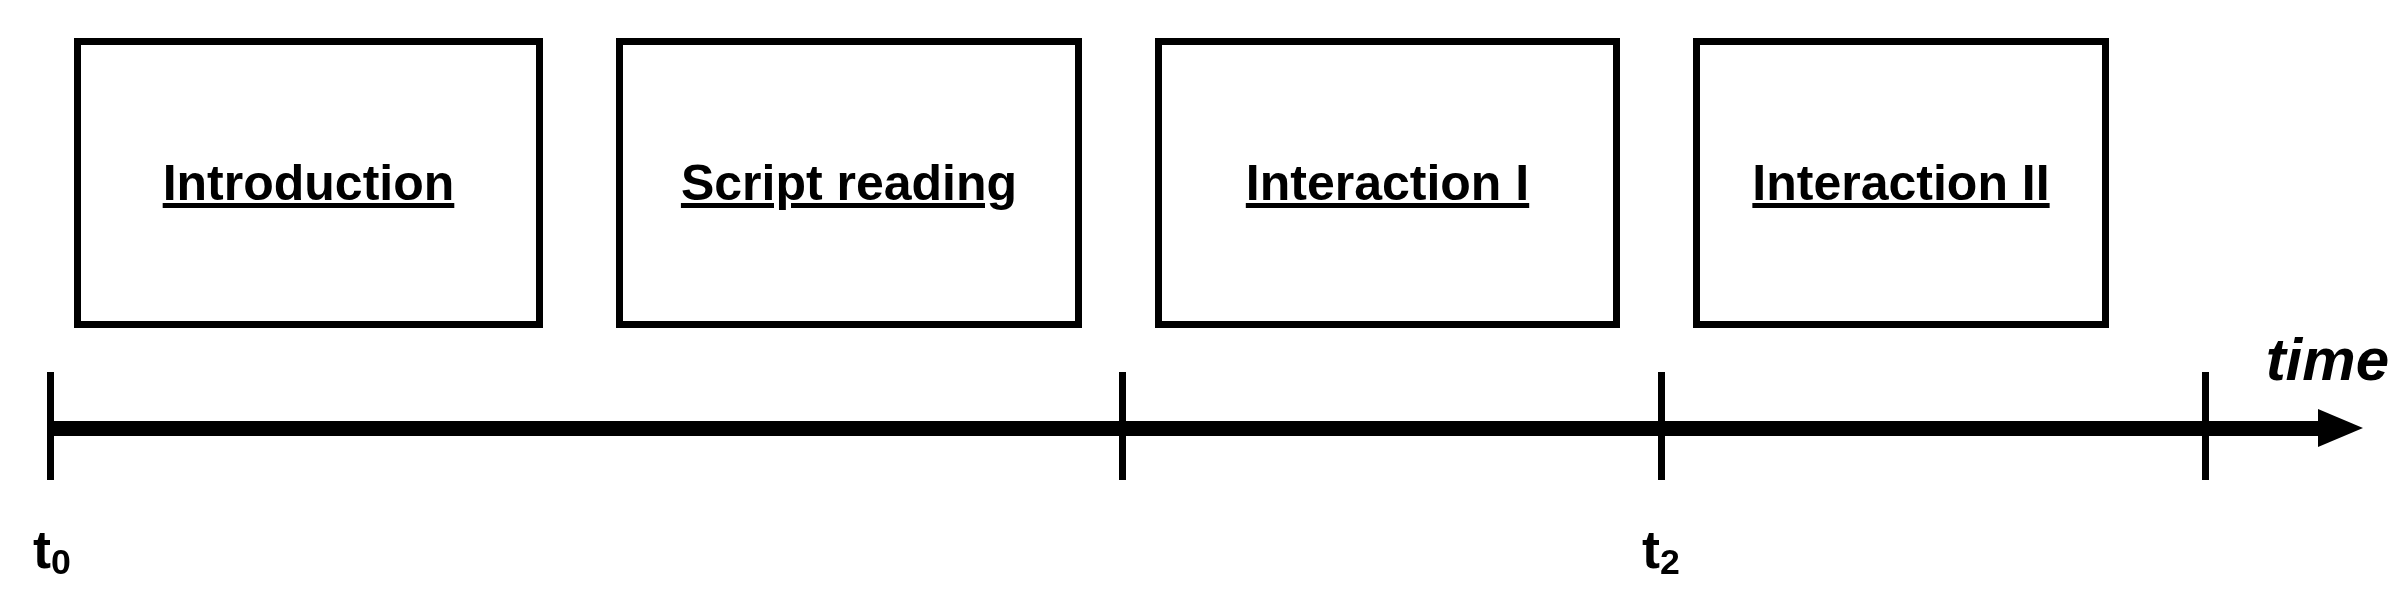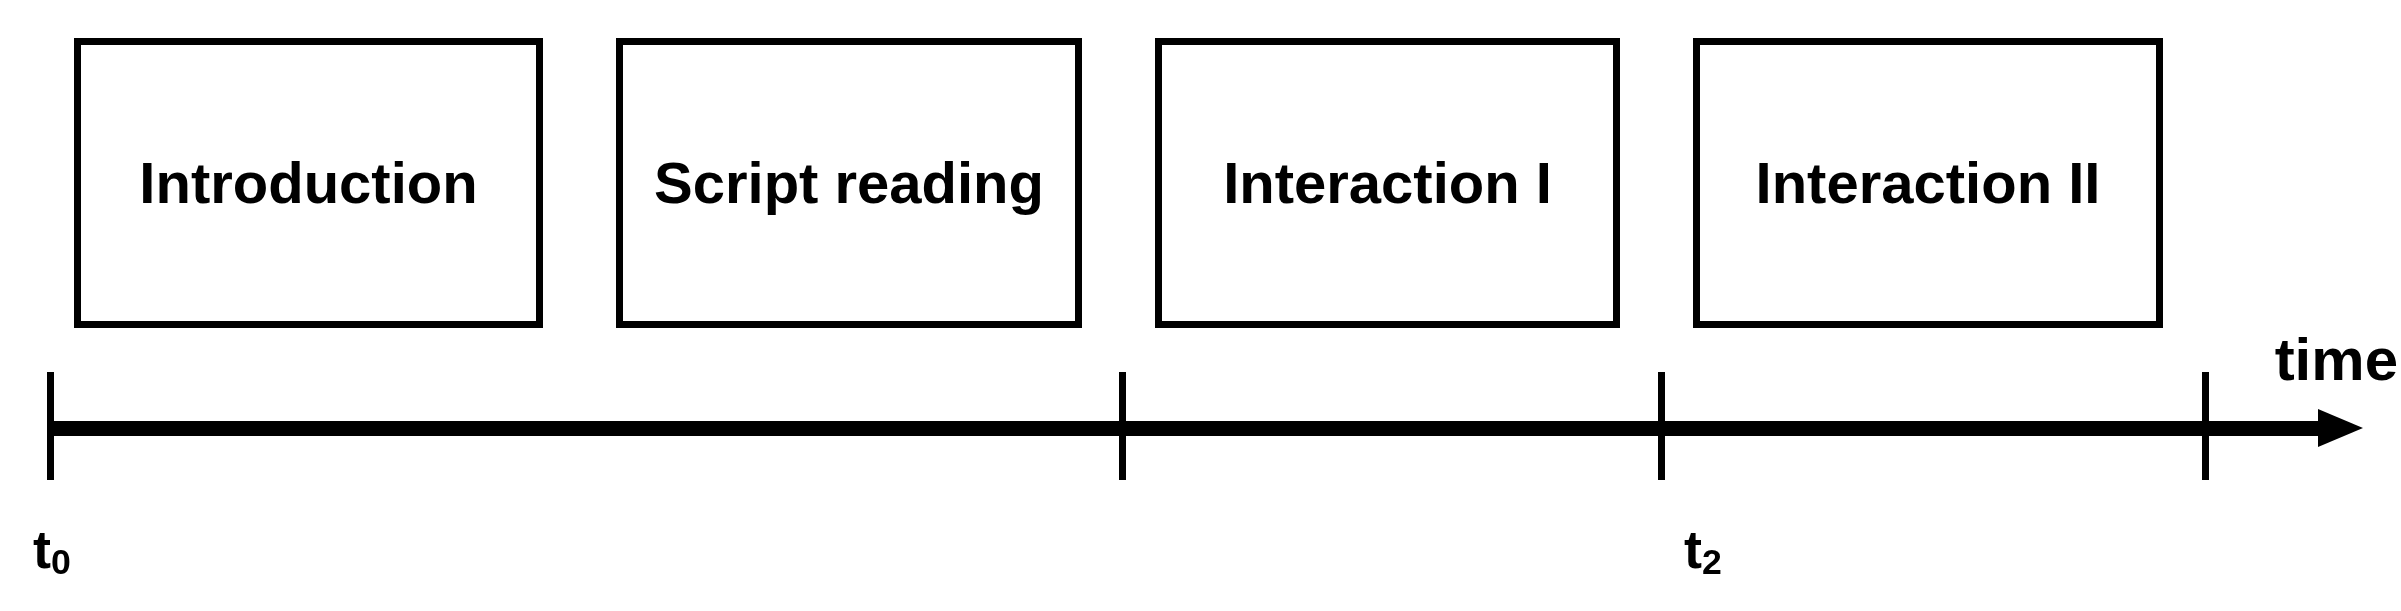--- a/index.html
+++ b/index.html
@@ -21,24 +21,25 @@
     top: 38px;
     height: 290px;
     box-sizing: border-box;
     border: 7px solid #000000;
     background: #ffffff;
     display: flex;
     align-items: center;
     justify-content: center;
   }
   .stage-label {
-    font-size: 58px;
+    font-size: 50px;
     font-weight: bold;
     line-height: 1;
     white-space: nowrap;
+    text-decoration: underline;
   }
   .axis-line {
     position: absolute;
     left: 50px;
     top: 421px;
     width: 2282px;
     height: 15px;
     background: #000000;
   }
   .arrowhead {
@@ -70,56 +71,57 @@
   }
   .tick-label sub {
     font-size: 0.66em;
     vertical-align: baseline;
     position: relative;
     top: 0.18em;
     line-height: 0;
   }
   .axis-label {
     position: absolute;
-    right: 3px;
+    right: 12px;
     top: 330px;
     font-size: 60px;
     font-weight: bold;
+    font-style: italic;
     line-height: 1;
     white-space: nowrap;
   }
 </style>
 </head>
 <body>
 
 <div class="diagram">
 
   <div class="stage-box" style="left:74px;width:469px">
     <span class="stage-label">Introduction</span>
   </div>
   <div class="stage-box" style="left:1155px;width:465px">
     <span class="stage-label">Interaction I</span>
   </div>
   <div class="stage-box" style="left:616px;width:466px">
     <span class="stage-label">Script reading</span>
   </div>
-  <div class="stage-box" style="left:1693px;width:470px">
+  <div class="stage-box" style="left:1693px;width:416px">
     <span class="stage-label">Interaction II</span>
   </div>
 
   <div class="axis-line"></div>
   <div class="arrowhead"></div>
 
   <div class="tick" style="left:47px"></div>
   <div class="tick" style="left:1119px"></div>
   <div class="tick" style="left:1658px"></div>
   <div class="tick" style="left:2202px"></div>
 
   <div class="tick-label" style="left:-8px">
     <span>t</span><sub>0</sub>
   </div>
-  <div class="tick-label" style="left:1643px">
+  <div class="tick-label" style="left:1601px">
     <span>t</span><sub>2</sub>
   </div>
 
   <div class="axis-label">time</div>
 
 </div>
 
 </body></html>

